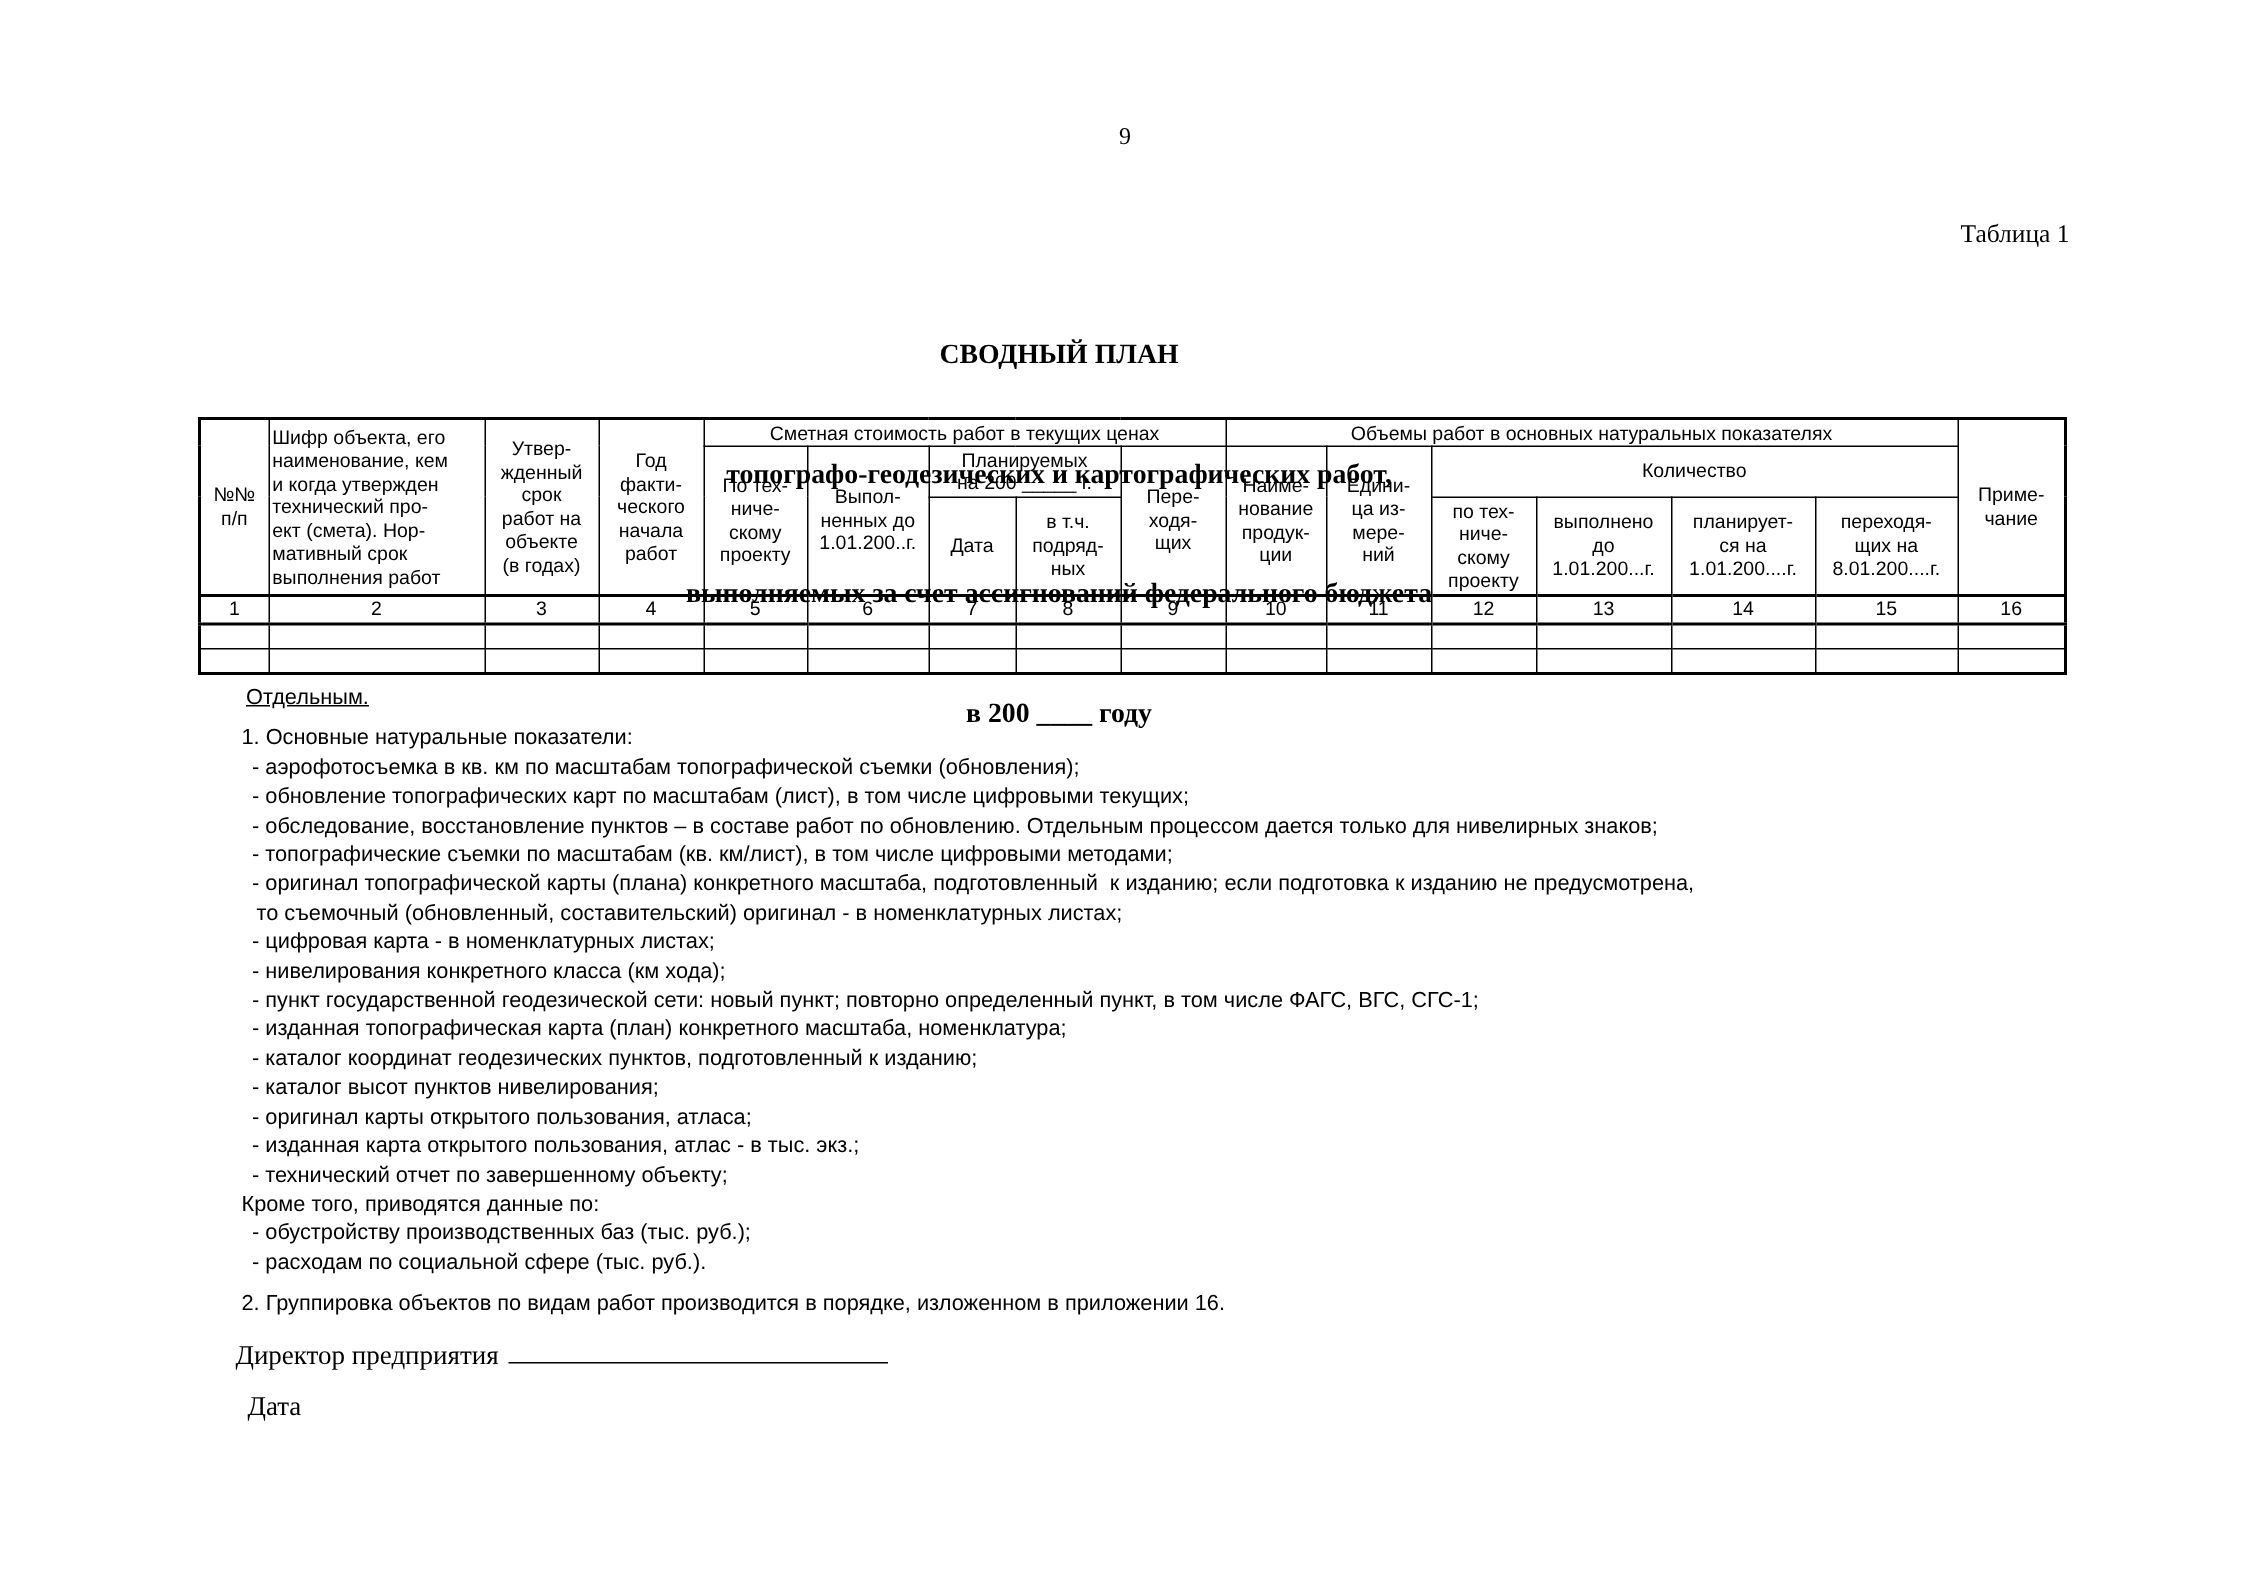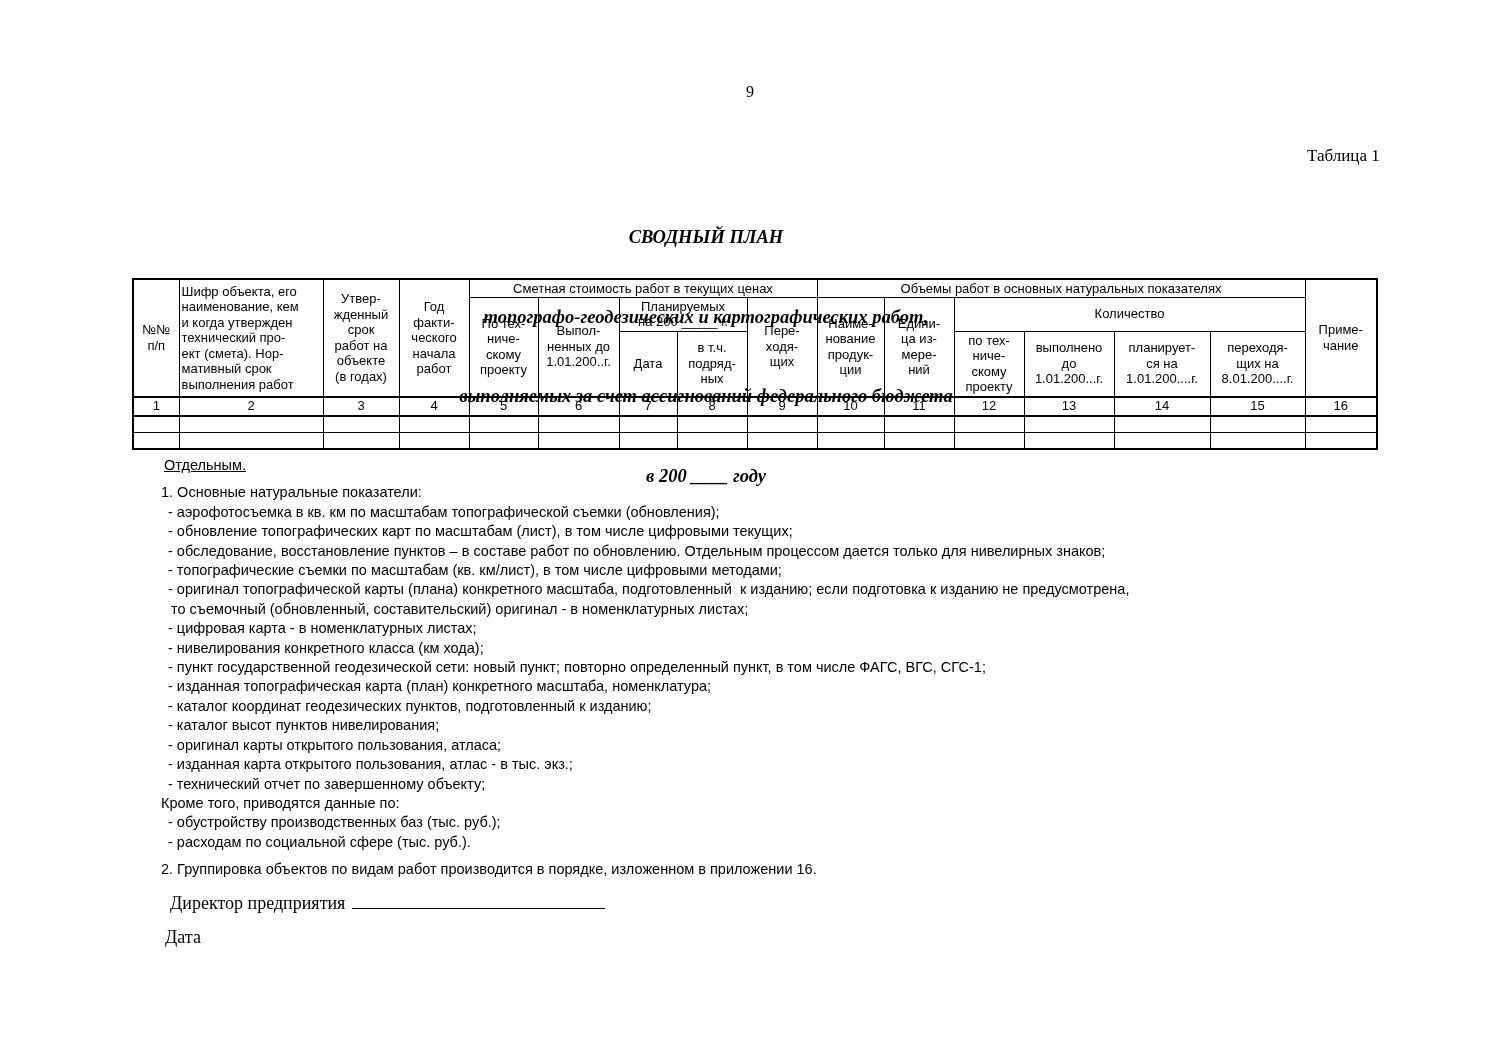--- a/index.html
+++ b/index.html
@@ -19,21 +19,20 @@
   }
   #table-caption {
     top: 146px; left: 1307px;
     font: 17px "Liberation Serif", serif;
   }
   #title-block {
     top: 171px; left: 0; width: 1412px; text-align: center;
     font-family: "Liberation Serif", serif;
     font-weight: bold; font-size: 18.5px; line-height: 26.5px;
     white-space: pre;
-    font-style: italic;
   }
 
   
   #main-table {
     position: absolute; top: 278px; left: 132px;
     border-collapse: collapse; table-layout: fixed; width: 1244px;
     border: 2px solid #000;
     font-family: "Liberation Sans", sans-serif;
     font-size: 13px; line-height: 15.5px; text-align: center;
   }
@@ -60,21 +59,21 @@
     display: inline-block; white-space: pre;
   }
   #note-list { margin-top: 8px; }
   .note-line { white-space: pre; }
   .indent-0 { margin-left: 1px; }
   .indent-1 { margin-left: 8px; }
   .indent-2 { margin-left: 11px; }
   #note-2 { margin-top: 8px; margin-left: 1px; white-space: pre; }
 
   
-  #signature-row { top: 890px; left: 170px; font: 18px "Liberation Serif", serif; text-align: center; }
+  #signature-row { top: 890px; left: 157px; font: 18px "Liberation Serif", serif; text-align: center; }
   #signature-line {
     display: inline-block; width: 253px; height: 1em;
     border-bottom: 1px solid #000; margin-left: 7px;
     vertical-align: baseline;
   }
   #date-label { top: 927px; left: 165px; font: 18px "Liberation Serif", serif; }
 </style>
 </head>
 <body>
 

